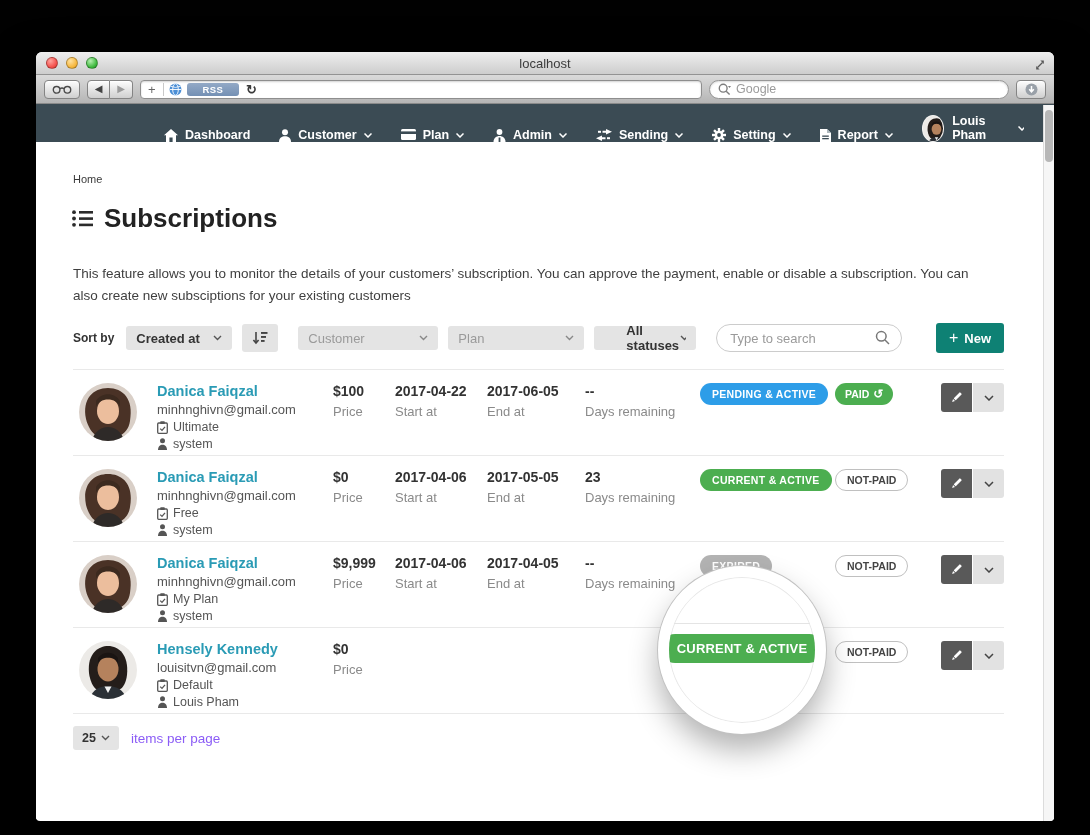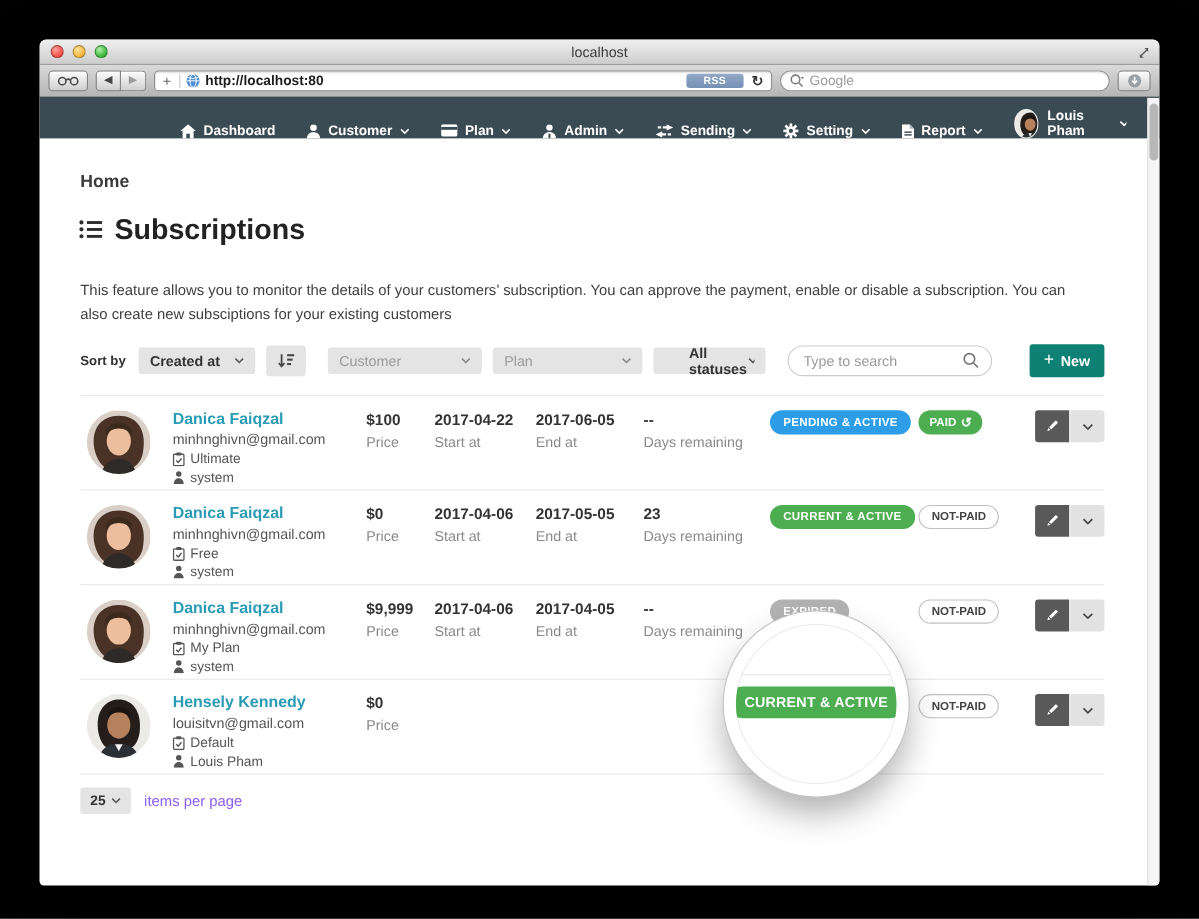--- a/index.html
+++ b/index.html
@@ -1,20 +1,20 @@
 <!DOCTYPE html>
 <html><head>
 <meta charset="utf-8">
 <style>
   * { margin:0; padding:0; box-sizing:border-box; }
   html,body { width:1090px; height:835px; background:#010101; overflow:hidden;
               font-family:"Liberation Sans", sans-serif; }
 
   
-  .window { position:absolute; left:36px; top:36px; width:1018px; height:769px;
+  .window { position:absolute; left:36px; top:52px; width:1018px; height:769px;
             background:#fff; border-radius:6px 6px 4px 4px; overflow:hidden;
             box-shadow:0 18px 45px rgba(0,0,0,.65); }
 
   
   .titlebar { height:23px; background:linear-gradient(#efefef,#cdcdcd);
               border-bottom:1px solid #939393; position:relative;
               display:flex; align-items:center; justify-content:center; }
   .traffic { position:absolute; left:10px; top:5px; display:flex; gap:8px; }
   .light { width:12px; height:12px; border-radius:50%; border:1px solid rgba(0,0,0,.28); }
   .light.red    { background:radial-gradient(circle at 35% 30%, #ffa49e, #f4504c 65%, #cf3a33); }
@@ -66,21 +66,21 @@
                 border:1px solid rgba(255,255,255,.5); }
 
   
   .scrollbar { position:absolute; right:0; top:53px; bottom:0; width:11px; background:#f6f6f6;
                border-left:1px solid #dcdcdc; z-index:50; }
   .scroll-thumb { position:absolute; left:1px; top:5px; width:8px; height:52px;
                   background:#b7b7b7; border-radius:4px; }
 
   
   .content { background:#fff; height:677px; position:relative; }
-  .breadcrumb { padding:31px 16px 0 37px; font-size:16px; font-weight:bold; color:#3a3a3a; }
+  .breadcrumb { padding:31px 16px 0 37px; font-size:11px; font-weight:normal; color:#3a3a3a; }
   .page-title { display:flex; align-items:center; gap:11px; margin:18px 0 0 36px;
                 font-size:26px; font-weight:bold; color:#222; }
   .desc { margin:29px 50px 0 37px; font-size:13.5px; color:#3f3f3f; line-height:1.6;
           max-width:910px; }
 
   
   .filters { display:flex; align-items:center; margin-top:17px; padding:0 50px 0 37px; gap:10px; }
   .sort-label { font-size:12px; font-weight:bold; color:#333; margin-right:2px; }
   .select { background:#e4e4e4; border-radius:3px; height:24px; display:flex; align-items:center;
             justify-content:space-between; padding:0 10px; font-size:13px; color:#333;
@@ -188,21 +188,20 @@
     </div>
     <div class="urlfield">
       <span class="plus">+</span>
       <div class="url-div"></div>
       <svg width="13" height="13">
           <circle cx="6.5" cy="6.5" r="6" fill="#4c8fd6"></circle>
           <ellipse cx="6.5" cy="6.5" rx="2.8" ry="5.8" fill="none" stroke="#fff" stroke-width="0.9"></ellipse>
           <line x1="0.7" y1="6.5" x2="12.3" y2="6.5" stroke="#fff" stroke-width="0.9"></line>
           <path d="M1.6 3.3 Q6.5 5.6 11.4 3.3" fill="none" stroke="#fff" stroke-width="0.8"></path>
         </svg>
-      <input class="url-input" value="http://localhost:80" style="">
       <span class="rss">RSS</span>
       <span class="reload">↻</span>
     </div>
     <div class="gsearch">
       <svg width="14" height="13">
           <circle cx="5.2" cy="5.2" r="3.9" fill="none" stroke="#7d7d7d" stroke-width="1.4"></circle>
           <line x1="8.2" y1="8.2" x2="11.6" y2="11.6" stroke="#7d7d7d" stroke-width="1.4"></line>
           <path d="M10 3 l3 0 l-1.5 2 z" fill="#7d7d7d"></path>
         </svg>
       <input placeholder="Google" style="">

